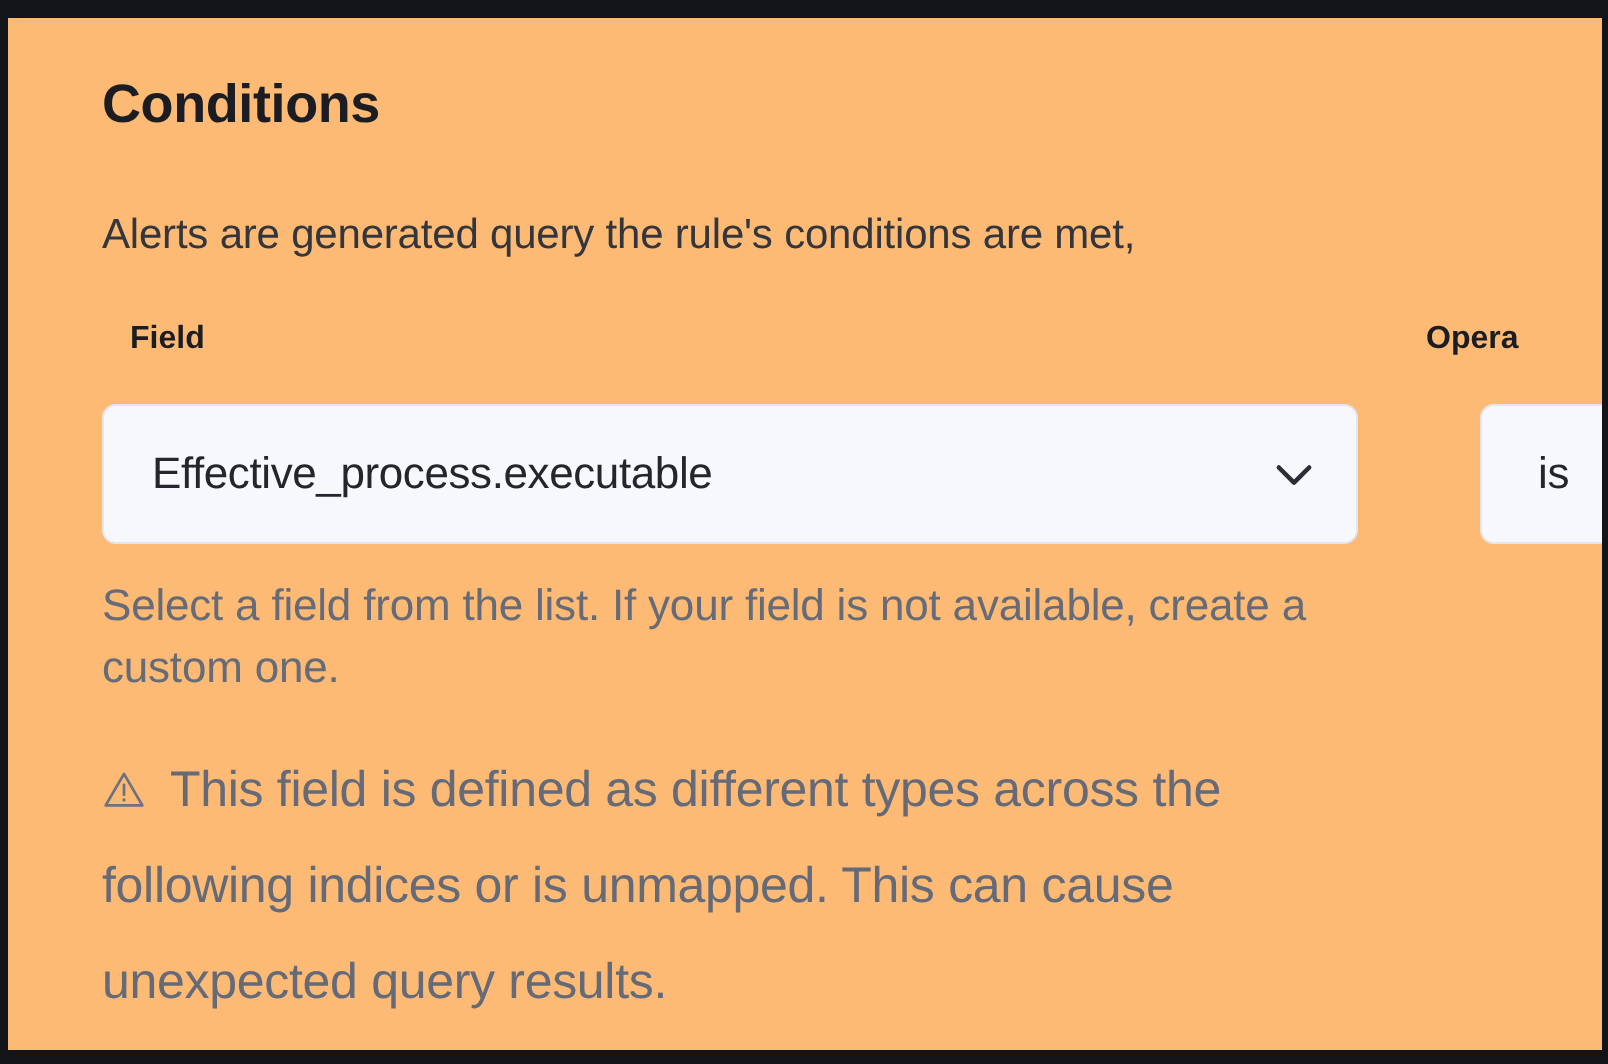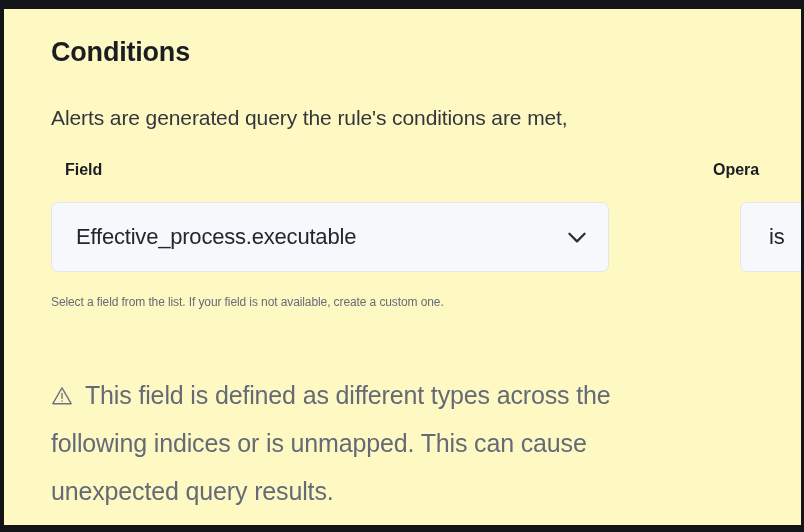--- a/index.html
+++ b/index.html
@@ -22,21 +22,21 @@
     border-top: 9px solid #131417;
     border-left: 4px solid #131417;
     border-right: 3px solid #131417;
     border-bottom: 7px solid #131417;
   }
 
   .viewport {
     position: absolute;
     inset: 0;
     overflow: hidden;
-    background: #fef9c3;
+    background: #fdba74;
   }
 
   .panel {
     position: absolute;
     left: 0;
     top: 0;
     width: 1180px;   
     padding: 0;
   }
 
@@ -92,21 +92,21 @@
     border-radius: 7px;
     height: 70px;
     display: flex;
     align-items: center;
     padding: 0 18px 0 24px;
   }
 
   .select-field {
     left: 47px;
     top: 193px;
-    width: 558px;
+    width: 628px;
     justify-content: space-between;
   }
 
   .select-operator {
     left: 736px;
     top: 193px;
     width: 250px;
     justify-content: flex-start;
     padding-left: 28px;
   }
@@ -127,21 +127,21 @@
     flex: none;
   }
   .chevron svg { display: block; }
 
   
   .helper {
     position: absolute;
     left: 47px;
     top: 278px;
     width: 640px;
-    font-size: 12px;
+    font-size: 22px;
     line-height: 31px;
     color: #656b78;
     letter-spacing: -0.1px;
   }
 
   
   .warning {
     position: absolute;
     left: 47px;
     top: 362px;

